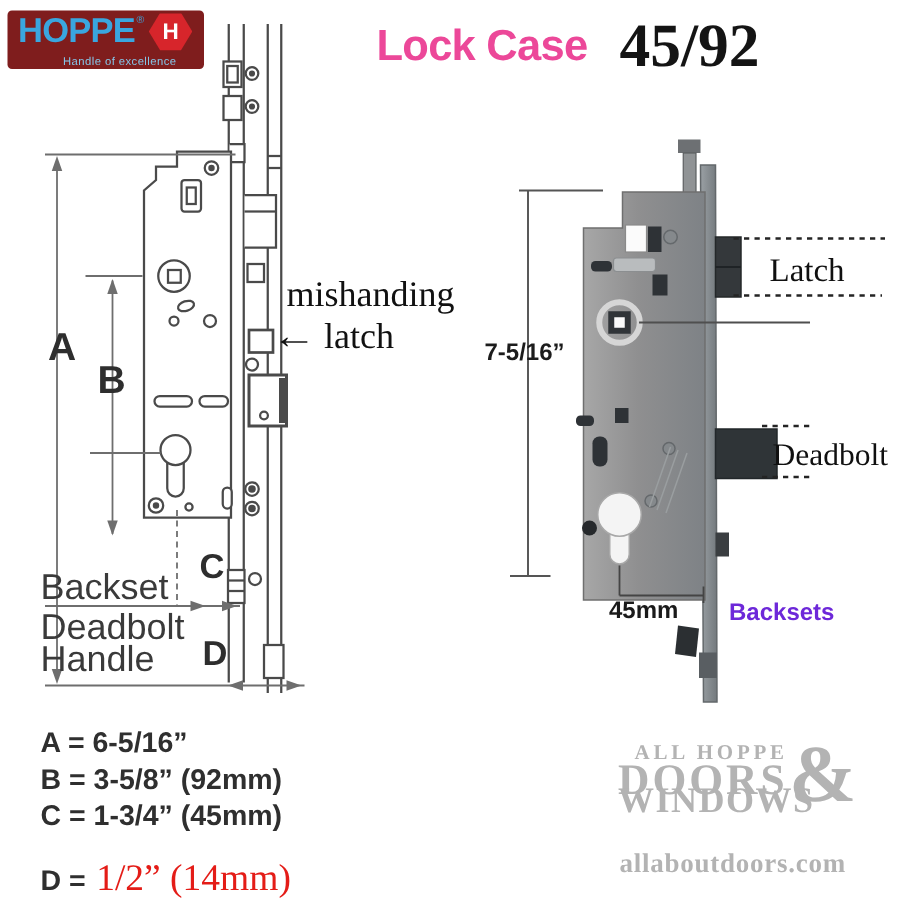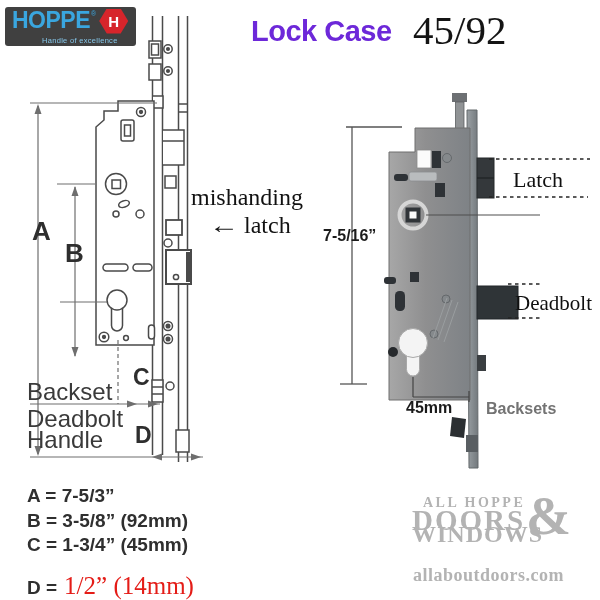--- a/index.html
+++ b/index.html
@@ -3,36 +3,36 @@
 <meta charset="utf-8">
 <style>
   html,body{margin:0;padding:0;background:#ffffff;}
   #stage{position:relative;width:600px;height:600px;background:#ffffff;overflow:hidden;
          font-family:"Liberation Sans",sans-serif;}
   .abs{position:absolute;}
   .serif{font-family:"Liberation Serif",serif;}
   svg{display:block;}
 
   
-  .hoppe{left:5px;top:7px;width:131px;height:39px;background:#404040;border-radius:3px;
+  .hoppe{left:5px;top:7px;width:131px;height:39px;background:#7f1d1d;border-radius:3px;
          display:flex;flex-direction:column;justify-content:center;padding:2px 0 2px 7px;box-sizing:border-box;}
   .hoppe-row{display:flex;align-items:flex-start;line-height:1;}
   .hoppe-brand{color:#3aa6df;font-weight:700;font-size:23px;letter-spacing:-0.5px;}
   .hoppe-reg{color:#3aa6df;font-size:7px;margin:1px 2px 0 1px;}
   .hoppe-hex{width:29px;height:25px;background:#d7252b;margin-left:1px;
              clip-path:polygon(26% 0,74% 0,100% 50%,74% 100%,26% 100%,0 50%);
              display:flex;align-items:center;justify-content:center;}
   .hoppe-hex span{color:#ffffff;font-weight:700;font-size:15px;line-height:1;}
   .hoppe-tag{color:#86c7ea;font-size:7.5px;margin-top:2px;letter-spacing:0.3px;padding-left:30px;}
 
-  .title-main{left:251px;top:15px;font-size:29px;font-weight:700;color:#6d28d9;letter-spacing:-0.5px;}
-  .title-model{left:413px;top:6px;font-size:41px;color:#141414;}
+  .title-main{left:251px;top:15px;font-size:29px;font-weight:700;color:#ec4899;letter-spacing:-0.5px;}
+  .title-model{left:413px;top:6px;font-size:41px;color:#141414;font-weight:bold;}
 
   .mish1{left:191px;top:184px;font-size:24px;color:#111;}
-  .mish2{left:184px;top:212px;font-size:24px;color:#111;padding-left:28px;}
+  .mish2{left:184px;top:212px;font-size:24px;color:#111;}
   .mish2 .arr{font-weight:700;display:inline-block;transform:scaleX(1.25);margin-right:8px;}
 
   .dim{font-weight:700;color:#2e2e2e;}
   .dim-a{left:32px;top:216px;font-size:26px;}
   .dim-b{left:65px;top:238px;font-size:26px;}
   .dim-c{left:133px;top:364px;font-size:23px;}
   .dim-d{left:135px;top:422px;font-size:23px;}
 
   .backset{left:27px;top:378px;font-size:24px;color:#3a3a3a;}
   .dthrow{left:27px;top:408px;font-size:24px;color:#3a3a3a;line-height:21px;}
@@ -41,21 +41,21 @@
   .leg-a{left:27px;top:485px;}
   .leg-b{left:27px;top:510px;}
   .leg-c{left:27px;top:534px;}
   .leg-d{left:27px;top:556px;display:flex;align-items:baseline;}
   .leg-d .val{font-family:"Liberation Serif",serif;font-weight:400;font-size:25px;color:#e41c17;margin-left:7px;margin-top:16px;}
 
   .r-height{left:323px;top:227px;font-size:16px;font-weight:700;color:#1c1c1c;}
   .r-latch{left:513px;top:167px;font-size:22px;color:#101010;}
   .r-deadbolt{left:515px;top:291px;font-size:21px;color:#101010;}
   .r-45{left:406px;top:399px;font-size:16px;font-weight:700;color:#1a1a1a;}
-  .r-backsets{left:486px;top:400px;font-size:16px;font-weight:700;color:#737373;}
+  .r-backsets{left:486px;top:400px;font-size:16px;font-weight:700;color:#6d28d9;}
 
   .wm{color:#b3b3b3;font-weight:700;font-family:"Liberation Serif",serif;line-height:1;}
   .wm-1{left:423px;top:496px;font-size:14px;letter-spacing:2.5px;}
   .wm-amp{left:526px;top:489px;font-size:54px;}
   .wm-2{left:412px;top:506px;font-size:29px;letter-spacing:2px;}
   .wm-3{left:412px;top:522px;font-size:24px;letter-spacing:1px;}
   .wm-site{left:413px;top:566px;font-size:18px;letter-spacing:0.5px;}
 </style>
 </head>
 <body>
@@ -249,21 +249,21 @@
   <div class="abs dim dim-b">B</div>
   <div class="abs dim dim-c">C</div>
   <div class="abs dim dim-d">D</div>
 
   <div class="abs backset">Backset</div>
   <div class="abs dthrow">
     <span style="display:block">Deadbolt</span>
     <span style="display:block">Handle</span>
   </div>
 
-  <div class="abs legend leg-a">A = 7-5/3”</div>
+  <div class="abs legend leg-a">A = 6-5/16”</div>
   <div class="abs legend leg-b">B = 3-5/8” (92mm)</div>
   <div class="abs legend leg-c">C = 1-3/4” (45mm)</div>
   <div class="abs legend leg-d">
     <span>D =</span>
     <span class="val">1/2” (14mm)</span>
   </div>
 
   <div class="abs r-height">7-5/16”</div>
   <div class="abs r-latch serif">Latch</div>
   <div class="abs r-deadbolt serif">Deadbolt</div>

